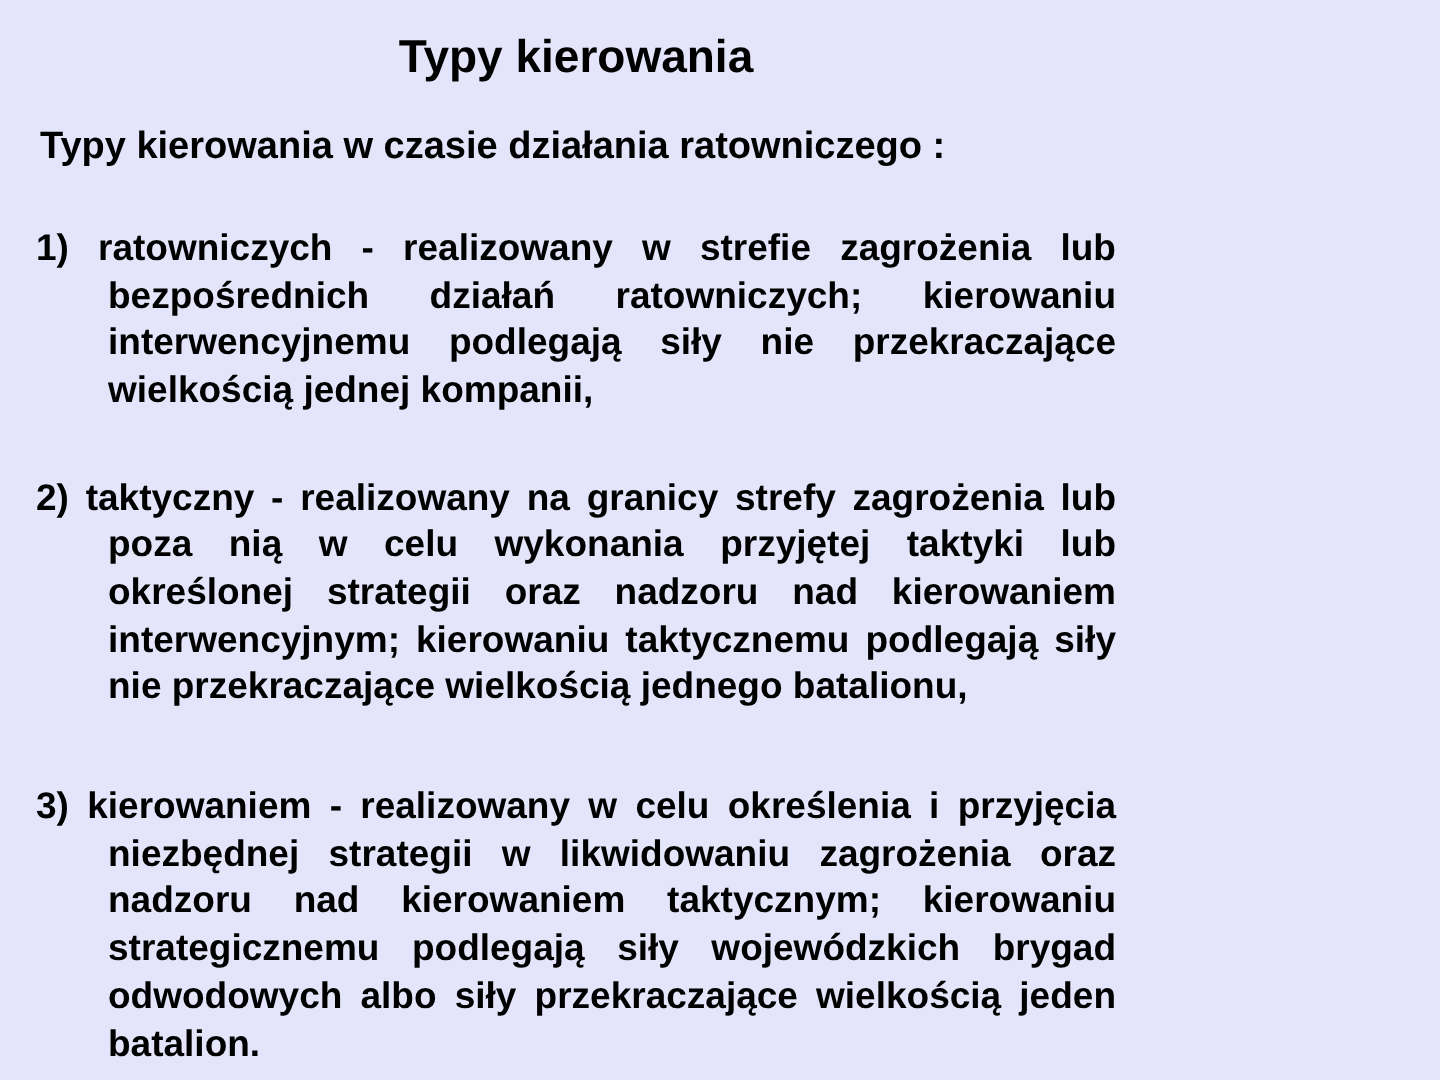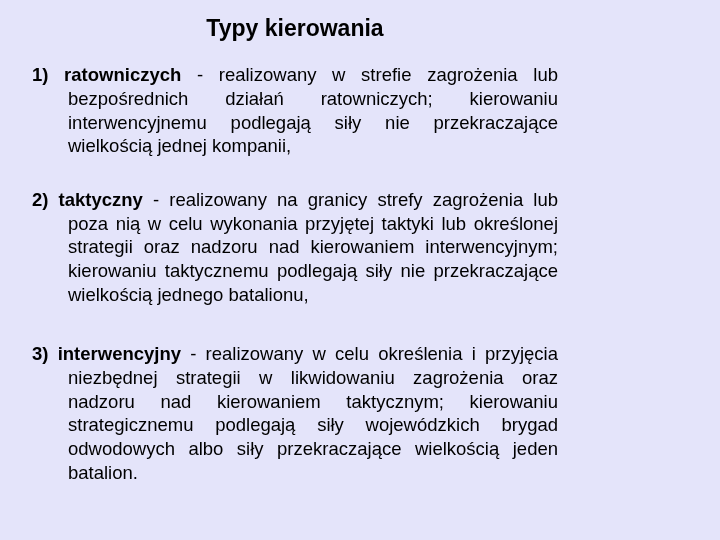--- a/index.html
+++ b/index.html
@@ -11,21 +11,21 @@
     height: 540px;
     background: #e4e4fa;
     font-family: "Liberation Sans", sans-serif;
     color: #000;
     overflow: hidden;
   }
   .slide {
     width: 576px;
     height: 540px;
     box-sizing: border-box;
-    padding: 14px 18px 0 32px;
+    padding: 14px 18px 0 18px;
     position: relative;
   }
   .slide-title {
     text-align: center;
     font-size: 23px;
     font-weight: bold;
     line-height: 1.1;
     margin: 2px 0 22px 0;
   }
   .subtitle {
@@ -36,46 +36,48 @@
   }
   .para {
     font-size: 18.5px;
     line-height: 1.28;
     text-align: justify;
     margin: 0 0 24px 0;
     padding-left: 0;
   }
   .para .body {
     display: inline;
+    font-weight: bold;
   }
   .para .lead {
     font-weight: bold;
   }
   
   .hangblock {
     padding-left: 36px;
     text-indent: -36px;
   }
   .p1 { margin-bottom: 30px; }
   .p2 { margin-bottom: 36px; }
   .p3 { margin-bottom: 0; }
 </style>
 </head>
 <body>
 
 <div class="slide">
 
   <div class="slide-title">Typy kierowania</div>
 
+  <div class="subtitle">Typy kierowania w czasie działania ratowniczego :</div>
 
   <div class="para p1 hangblock">
     <span class="lead">1)</span><span>&nbsp;</span><span class="lead">ratowniczych</span><span class="body"> - realizowany w strefie zagrożenia lub bezpośrednich działań ratowniczych; kierowaniu interwencyjnemu podlegają siły nie przekraczające wielkością jednej kompanii,</span>
   </div>
 
   <div class="para p2 hangblock">
     <span class="lead">2)</span><span>&nbsp;</span><span class="lead">taktyczny</span><span class="body"> - realizowany na granicy strefy zagrożenia lub poza nią w celu wykonania przyjętej taktyki lub określonej strategii oraz nadzoru nad kierowaniem interwencyjnym; kierowaniu taktycznemu podlegają siły nie przekraczające wielkością jednego batalionu,</span>
   </div>
 
   <div class="para p3 hangblock">
-    <span class="lead">3)</span><span>&nbsp;</span><span class="lead">interwencyjny</span><span class="body"> - realizowany w celu określenia i przyjęcia niezbędnej strategii w likwidowaniu zagrożenia oraz nadzoru nad kierowaniem taktycznym; kierowaniu strategicznemu podlegają siły wojewódzkich brygad odwodowych albo siły przekraczające wielkością jeden batalion.</span>
+    <span class="lead">3)</span><span>&nbsp;</span><span class="lead">kierowaniem</span><span class="body"> - realizowany w celu określenia i przyjęcia niezbędnej strategii w likwidowaniu zagrożenia oraz nadzoru nad kierowaniem taktycznym; kierowaniu strategicznemu podlegają siły wojewódzkich brygad odwodowych albo siły przekraczające wielkością jeden batalion.</span>
   </div>
 
 </div>
 
 </body></html>

